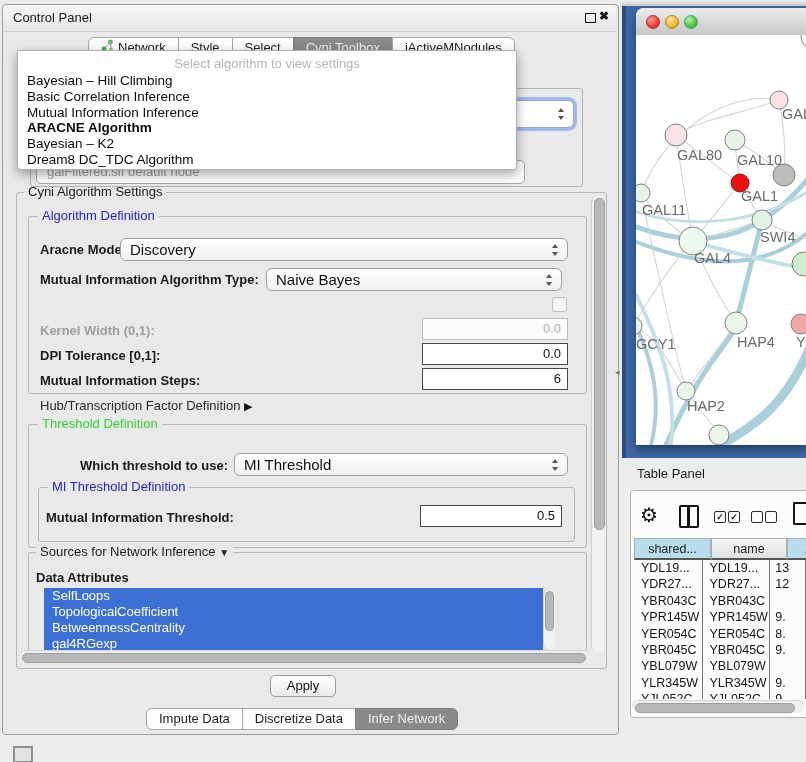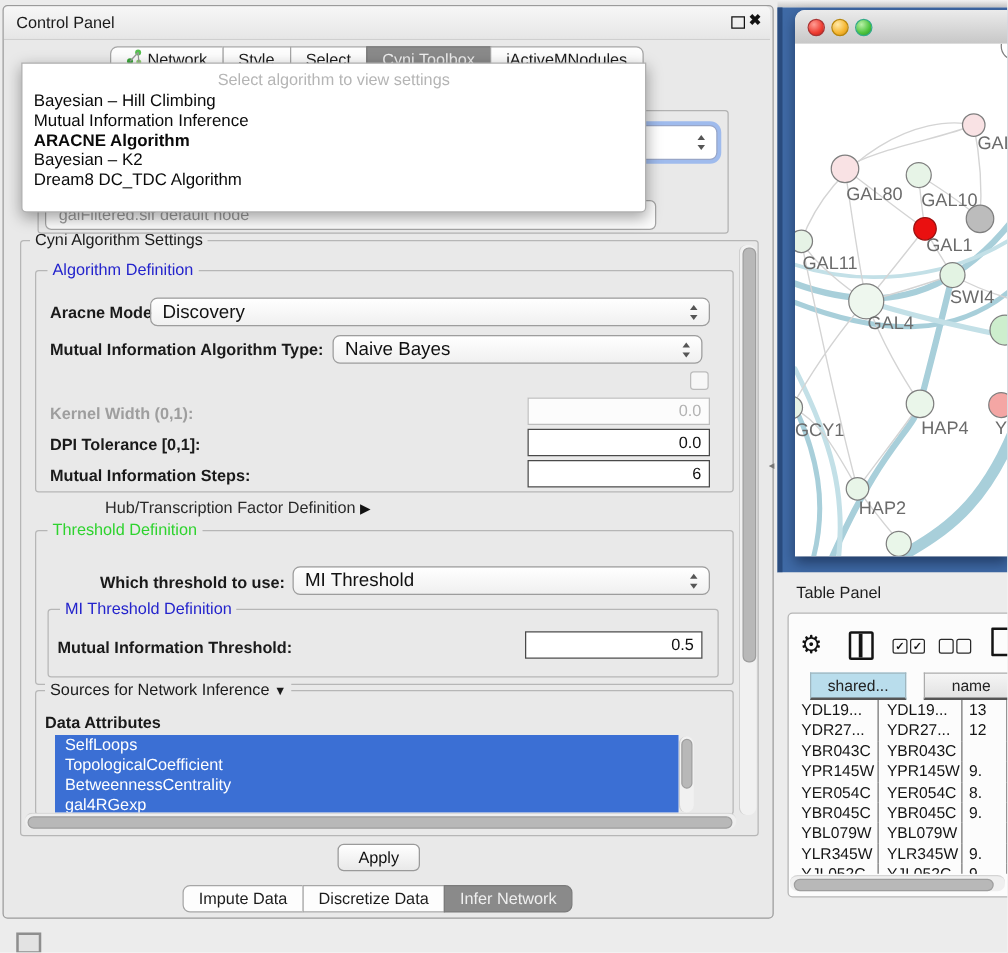--- a/index.html
+++ b/index.html
@@ -34,21 +34,21 @@
   .popup-item{height:15.8px;line-height:15.8px;padding-left:9px;font-size:13.5px;color:#0a0a0a;white-space:nowrap;}
   .popup-item.bold{font-weight:bold;}
   
   .grp{border:1px solid #b6b6b6;border-radius:3px;}
   .grp-chip{position:absolute;font-size:13px;background:#e9e9e9;padding:0 4px;line-height:14px;white-space:nowrap;}
   .chip-blue{color:#2424cc;}
   .chip-green{color:#2ed32e;}
   .chip-dark{color:#1c1c1c;}
   .lbl{font-size:13px;font-weight:bold;color:#1a1a1a;white-space:nowrap;}
   .lbl.dis{color:#9e9e9e;}
-  .plain{font-size:13px;color:#2a2a2a;white-space:nowrap;margin-left:44px;}
+  .plain{font-size:13px;color:#2a2a2a;white-space:nowrap;}
   
   .combo{background:linear-gradient(#ffffff,#f0f0f0);border:1px solid #9d9d9d;border-radius:6px;font-size:15px;color:#111;
          line-height:21px;padding-left:9px;box-sizing:border-box;height:23px;}
   .updn{position:absolute;right:7px;top:50%;margin-top:-6px;width:9px;height:12px;}
   .updn:before{content:"";position:absolute;top:0;left:1px;border-left:3.5px solid transparent;border-right:3.5px solid transparent;border-bottom:4.5px solid #555;}
   .updn:after{content:"";position:absolute;bottom:0;left:1px;border-left:3.5px solid transparent;border-right:3.5px solid transparent;border-top:4.5px solid #555;}
   .field{background:#fff;border:1px solid #494949;font-size:13px;color:#111;text-align:right;padding-right:6px;
          line-height:20px;box-sizing:border-box;height:22px;}
   .field.dis{border:1px solid #bdbdbd;color:#b3b3b3;background:#fcfcfc;}
   .chk{width:13px;height:13px;border:1px solid #bcbcbc;border-radius:3px;background:#f7f7f7;}
@@ -81,21 +81,21 @@
   .tp-area{left:622px;top:458px;width:184px;height:304px;background:#ececec;}
   .tp-title{left:637px;top:466px;font-size:13px;color:#1e1e1e;}
   .tp-panel{left:630px;top:490px;width:180px;height:226px;background:#fcfcfc;border:1px solid #b5b5b5;border-radius:4px;}
   .gear{left:640px;top:503px;font-size:20px;color:#111;}
   .colsic{left:679px;top:505px;width:16px;height:19px;border:2.5px solid #141414;border-radius:2px;}
   .colsic:after{content:"";position:absolute;left:6px;top:0;width:2.5px;height:19px;background:#141414;}
   .cb{position:absolute;width:10px;height:10px;border:1.6px solid #2a2a2a;border-radius:2px;font-size:9px;line-height:10px;text-align:center;color:#111;font-weight:bold;}
   .pageic{left:793px;top:502px;width:13px;height:19px;border:2px solid #141414;border-radius:1px;}
   .thead{left:634px;top:538px;height:22px;display:flex;z-index:3;}
   .thcell{box-sizing:border-box;height:22px;line-height:20px;text-align:center;font-size:12.5px;color:#222;
-          border:1px solid #9fb6bf;border-bottom:2px solid #555;margin-left:14px;}
+          border:1px solid #9fb6bf;border-bottom:2px solid #555;}
   .thcell.blue{background:#b9ddec;}
   .thcell.gray{background:linear-gradient(#f5f5f5,#e2e2e2);border-color:#ababab;border-bottom-color:#555;}
   .tbody{left:634px;top:560px;width:172px;height:139px;overflow:hidden;}
   .trow{display:flex;height:16.4px;}
   .tcell{box-sizing:border-box;font-size:12.5px;color:#141414;line-height:16.4px;padding-left:7px;border-right:1px solid #737373;white-space:nowrap;overflow:hidden;}
   .c0{width:77px;}.c1{width:76px;}.c2{width:40px;padding-left:5px;}
   .divider-arrow{left:615px;top:367px;font-size:9px;color:#777;}
   .corner-sq{left:13px;top:746px;width:16px;height:13px;border:2px solid #8e8e8e;background:#e3e3e3;}
 </style>
 </head>
@@ -138,20 +138,21 @@
 
   <div class="abs frag-group"></div>
   <div class="abs frag-combo-a">
       <span class="updn"></span>
     </div>
   <div class="abs frag-combo-b">galFiltered.sif default node</div>
 
   <div class="abs popup">
     <div class="popup-prompt">Select algorithm to view settings</div>
     <div class="popup-item">Bayesian – Hill Climbing</div>
+    <div class="popup-item">Basic Correlation Inference</div>
     <div class="popup-item">Mutual Information Inference</div>
     <div class="popup-item bold">ARACNE Algorithm</div>
     <div class="popup-item">Bayesian – K2</div>
     <div class="popup-item">Dream8 DC_TDC Algorithm</div>
   </div>
 
   <div class="abs grp" style="left:16px;top:192px;width:589px;height:475px;"></div>
   <div class="grp-chip chip-dark" style="left:24px;top:185px;">Cyni Algorithm Settings</div>
 
   <div class="abs grp" style="left:28px;top:216px;width:557px;height:176px;"></div>

